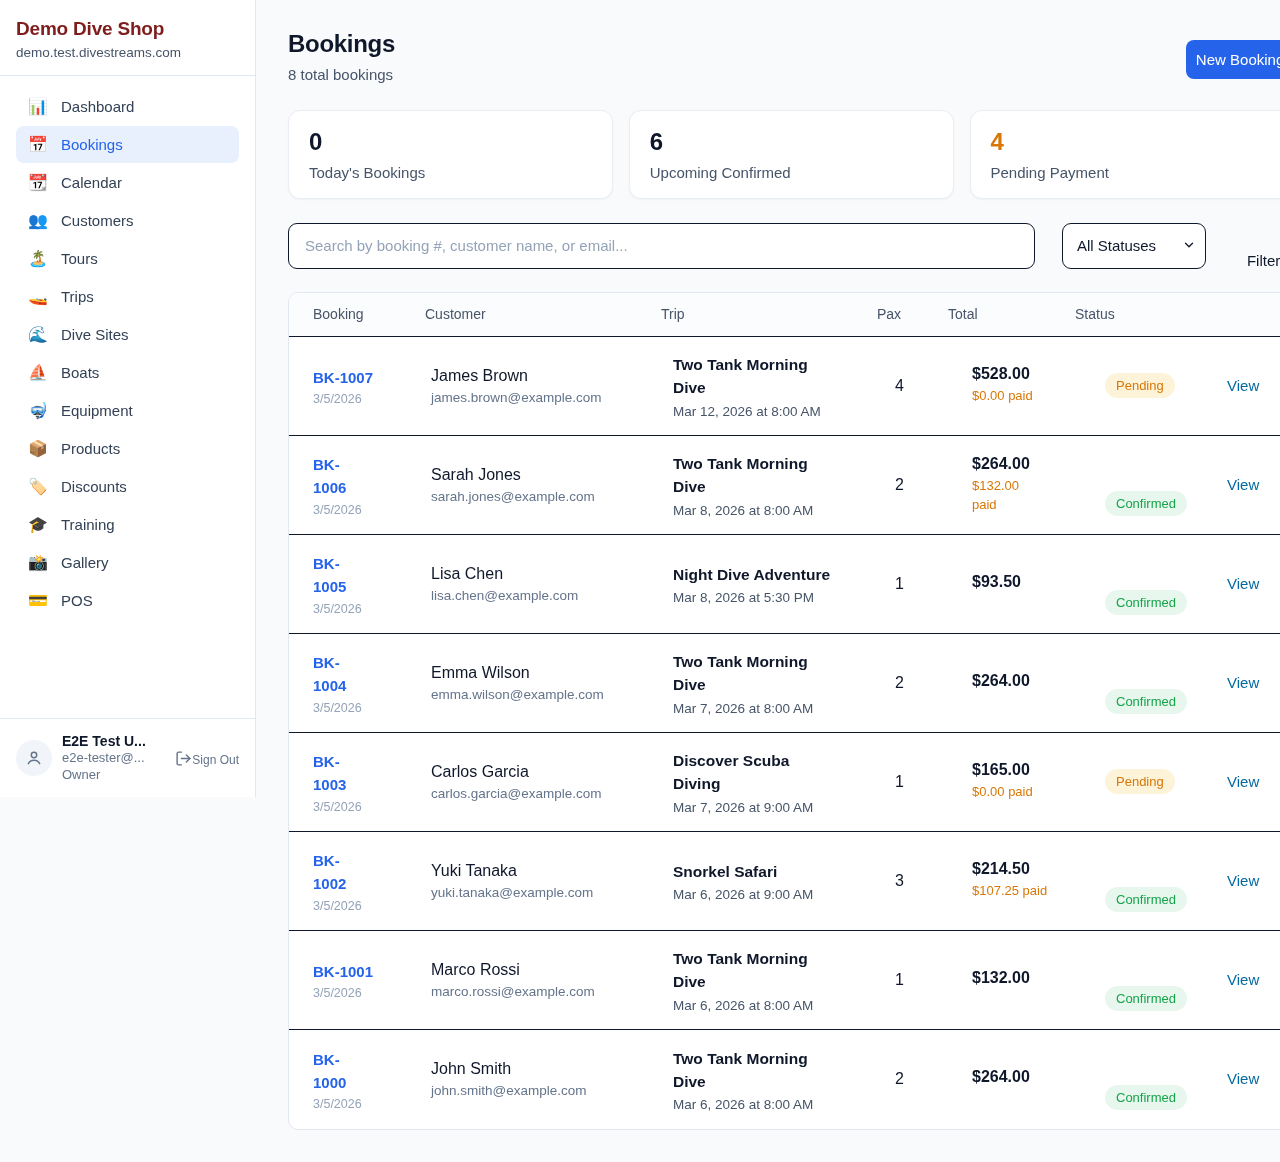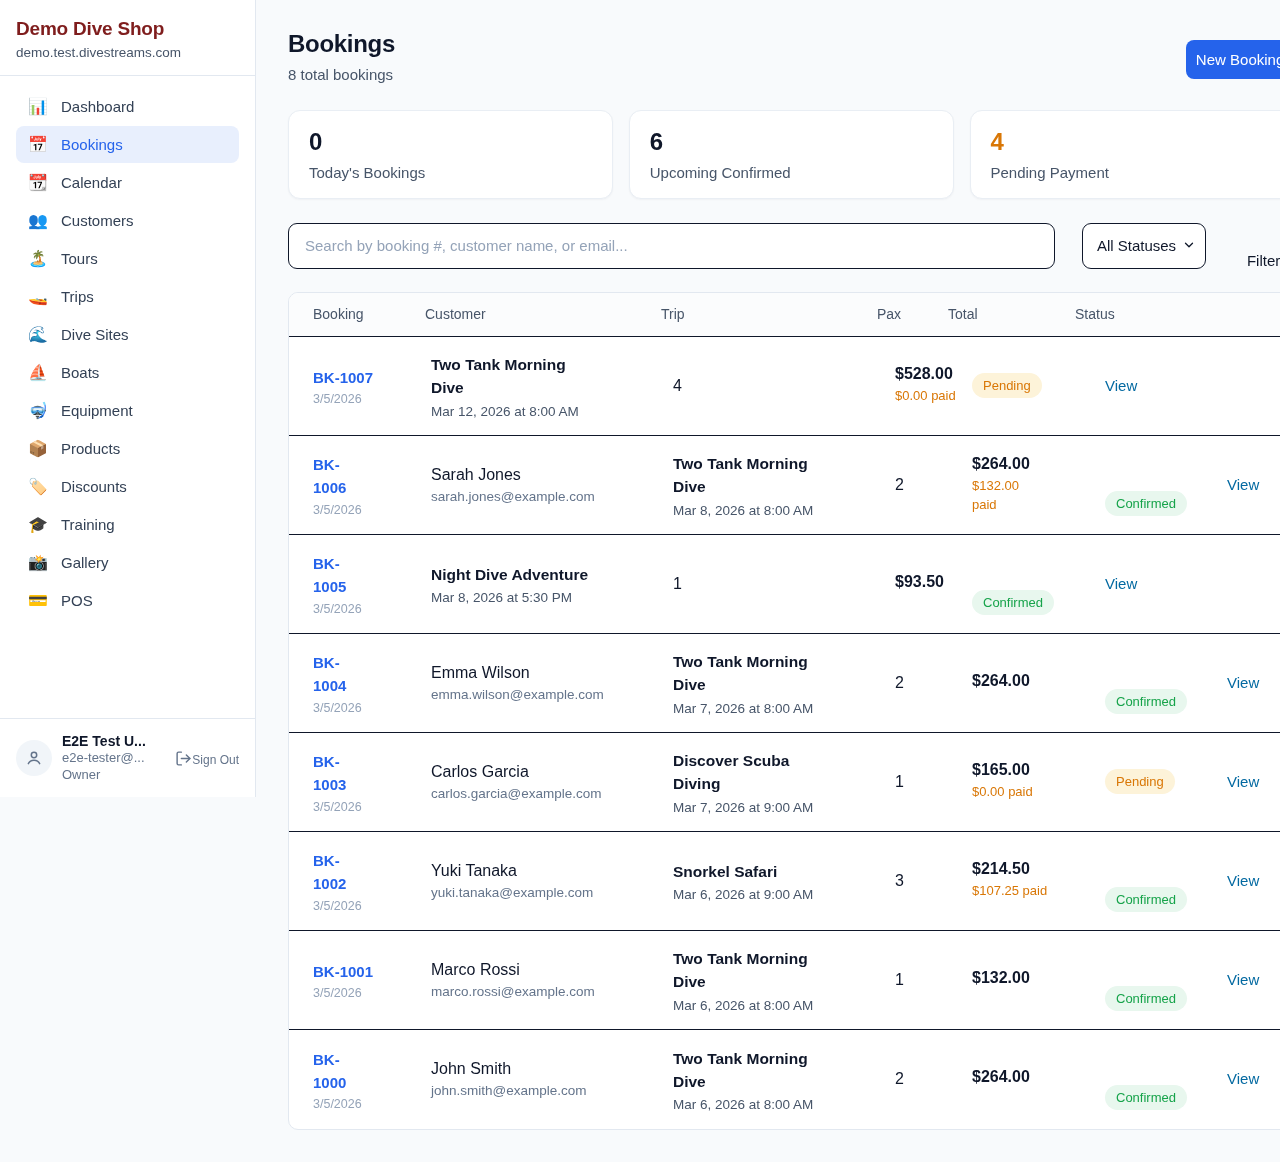--- a/index.html
+++ b/index.html
@@ -66,21 +66,21 @@
   .stat-value { font-size:24px; font-weight:700; line-height:1.2; }
   .stat-label { font-size:15px; color:#475569; margin-top:7px; }
 
   .controls { display:flex; align-items:flex-end; gap:27px; margin-top:24px; }
   .search-input {
     flex:1; height:46px; background:#fff;
     border:1px solid #0f172a; border-radius:9px;
     font-family:inherit; font-size:15px; color:#0f172a; padding:0 16px;
   }
   .search-input::placeholder { color:#94a3b8; }
-  .select-wrap { position:relative; width:124px; }
+  .select-wrap { position:relative; width:144px; }
   .status-select {
     width:100%; height:46px; background:#fff;
     border:1px solid #0f172a; border-radius:9px;
     font-family:inherit; font-size:15px; color:#0f172a;
     padding:0 28px 0 14px; appearance:none; -webkit-appearance:none; cursor:pointer;
   }
   .select-chevron { position:absolute; right:10px; top:15px; pointer-events:none; }
   .filter-btn {
     background:none; border:none; font-family:inherit;
     font-size:15px; color:#0f172a; cursor:pointer; padding:0 14px;
@@ -265,20 +265,24 @@
       <div>Pax</div>
       <div>Total</div>
       <div>Status</div>
       <div></div>
     </div>
 
     <div class="trow">
       <div class="cell"><a class="bid pre">BK-1007</a>
         <div class="bdate">3/5/2026</div></div>
       <div class="cell">
+          <div class="cname">James Brown</div>
+        <div class="cemail">james.brown@example.com</div>
+        </div>
+      <div class="cell">
           <div class="tname pre">Two Tank Morning
 Dive</div>
         <div class="tdate">Mar 12, 2026 at 8:00 AM</div>
         </div>
       <div class="cell pax">4</div>
       <div class="cell">
           <div class="amount">$528.00</div>
         <div class="paid pre">$0.00 paid</div>
         </div>
       <div class="cell"><span class="badge pending">Pending</span></div>
@@ -306,20 +310,24 @@
         </div>
       <div class="cell"><span class="badge confirmed">Confirmed</span></div>
       <div class="cell"><a class="view-link">View</a></div>
     </div>
 
     <div class="trow">
       <div class="cell"><a class="bid pre">BK-
 1005</a>
         <div class="bdate">3/5/2026</div></div>
       <div class="cell">
+          <div class="cname">Lisa Chen</div>
+        <div class="cemail">lisa.chen@example.com</div>
+        </div>
+      <div class="cell">
           <div class="tname pre">Night Dive Adventure</div>
         <div class="tdate">Mar 8, 2026 at 5:30 PM</div>
         </div>
       <div class="cell pax">1</div>
       <div class="cell">
           <div class="amount">$93.50</div>
         <div class="paid pre"></div>
         </div>
       <div class="cell"><span class="badge confirmed">Confirmed</span></div>
       <div class="cell"><a class="view-link">View</a></div>

